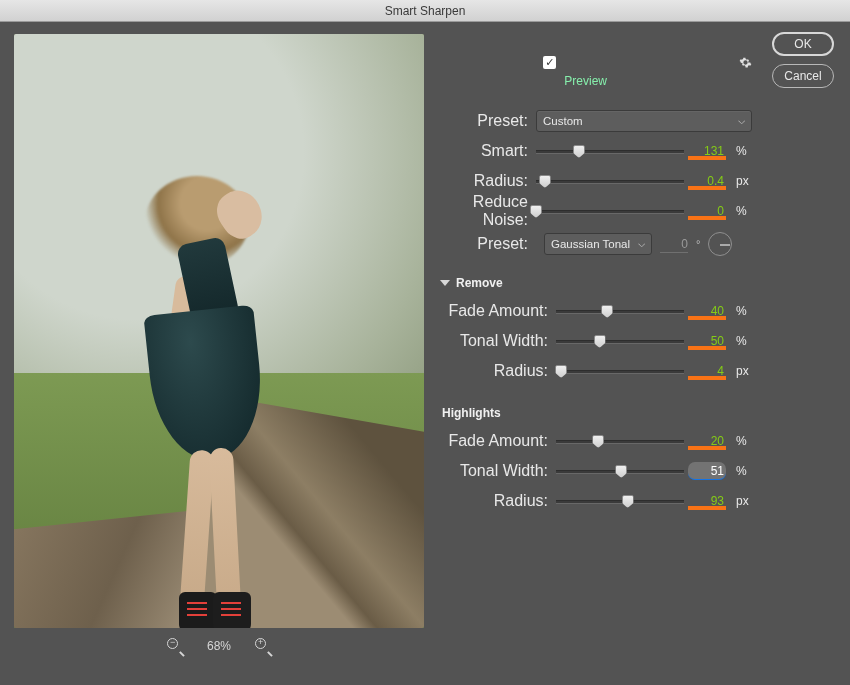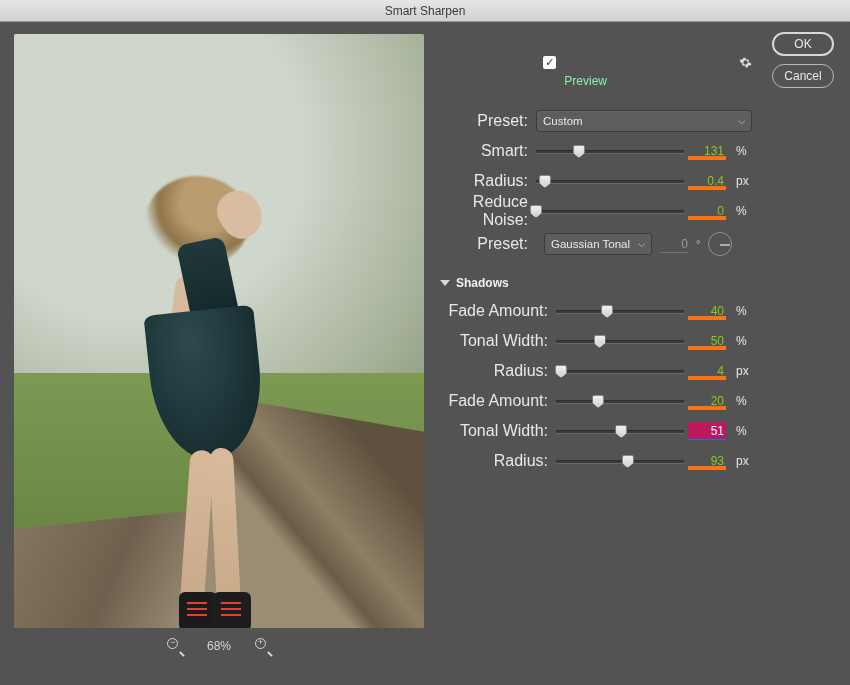--- a/index.html
+++ b/index.html
@@ -43,21 +43,21 @@
   .controls { width: 312px; }
   .row { display:flex; align-items:center; height:30px; }
   .lab { width:96px; text-align:right; color:#e8e8e8; padding-right:8px; font-size:16px; }
   .select { flex:1; height:22px; background:#5d5d5d; border:1px solid #3b3b3b; border-radius:3px; color:#e8e8e8; padding:0 6px; display:flex; align-items:center; justify-content:space-between; cursor:pointer; box-shadow: inset 0 1px 0 rgba(255,255,255,0.05);}
   .caret { font-size:9px; color:#ccc; }
   .slider-wrap { flex:1; display:flex; align-items:center; gap:4px; }
   .track { flex:1; height:14px; position:relative; cursor:pointer;}
   .track::before { content:""; position:absolute; left:0; right:0; top:6px; height:2px; background:#3a3a3a; border-top:1px solid #2d2d2d; border-bottom:1px solid #686868; }
   .thumb { position:absolute; top:1px; width:12px; height:13px; background:linear-gradient(#f0f0f0,#cfcfcf); border:1px solid #8a8a8a; border-radius:2px 2px 5px 5px; transform:translateX(-50%); clip-path: polygon(0 0,100% 0,100% 60%,50% 100%,0 60%);}
   .valbox { width:38px; height:18px; border-bottom:4px solid #f97316; color:#84cc16; text-align:right; padding-right:2px; font-size:12px; line-height:18px;}
-  .valbox.active { background:#be185d; color:#fff; border-bottom:1px solid #1373e6;}
+  .valbox.active { background:#737373; color:#fff; border-bottom:1px solid #1373e6;border-radius:7px;}
   .unit { width:22px; text-align:left; color:#e8e8e8; font-size:12px; padding-left:6px;}
   .remove-row { display:flex; align-items:center; height:36px; gap:8px;}
   .angle-field { width:28px; height:18px; border:none; border-bottom:1px solid #707070; color:#9a9a9a; font-size:12px; text-align:right; line-height:18px; }
   .angle-dial { width:24px; height:24px; border:1.5px solid #8f8f8f; border-radius:50%; position:relative;}
   .angle-dial::after { content:""; position:absolute; left:50%; top:50%; width:10px; height:1.5px; background:#aaa;}
   .section-hdr { display:flex; align-items:center; gap:6px; margin: 14px 0 6px 0; cursor:pointer;}
   .section-hdr .tw { width:0;height:0;border-left:5px solid transparent;border-right:5px solid transparent;border-top:6px solid #d8d8d8;}
   .section-title { font-weight:600; color:#f0f0f0; font-size:12px;}
   .indent .lab { width:116px; }
   .small-select { width:108px; height:22px; background:#5d5d5d; border:1px solid #3b3b3b; border-radius:3px; color:#e8e8e8; padding:0 6px; display:flex;align-items:center;justify-content:space-between;cursor:pointer;}
@@ -174,21 +174,21 @@
           <span>Gaussian Tonal</span>
           <span class="caret">⌵</span>
         </div>
         <div class="angle-field">0</div>
         <span class="deg">°</span>
         <div class="angle-dial"></div>
       </div>
 
       <div class="section-hdr">
         <div class="tw"></div>
-        <div class="section-title">Shadows</div>
+        <div class="section-title">Remove</div>
       </div>
 
       <div class="row indent">
         <div class="lab">Fade Amount:</div>
         <div class="slider-wrap">
           <div class="track">
               <div class="thumb" style="left:40%"></div>
             </div>
           <div class="valbox">40</div>
           <div class="unit">%</div>
@@ -208,20 +208,23 @@
         <div class="lab">Radius:</div>
         <div class="slider-wrap">
           <div class="track">
               <div class="thumb" style="left:4%"></div>
             </div>
           <div class="valbox">4</div>
           <div class="unit">px</div>
         </div>
       </div>
 
+      <div class="section-hdr collapsed" style="margin-top:20px">
+        <div class="section-title" style="margin-left:2px">Highlights</div>
+      </div>
 
       <div class="row indent">
         <div class="lab">Fade Amount:</div>
         <div class="slider-wrap">
           <div class="track">
               <div class="thumb" style="left:33%"></div>
             </div>
           <div class="valbox">20</div>
           <div class="unit">%</div>
         </div>

